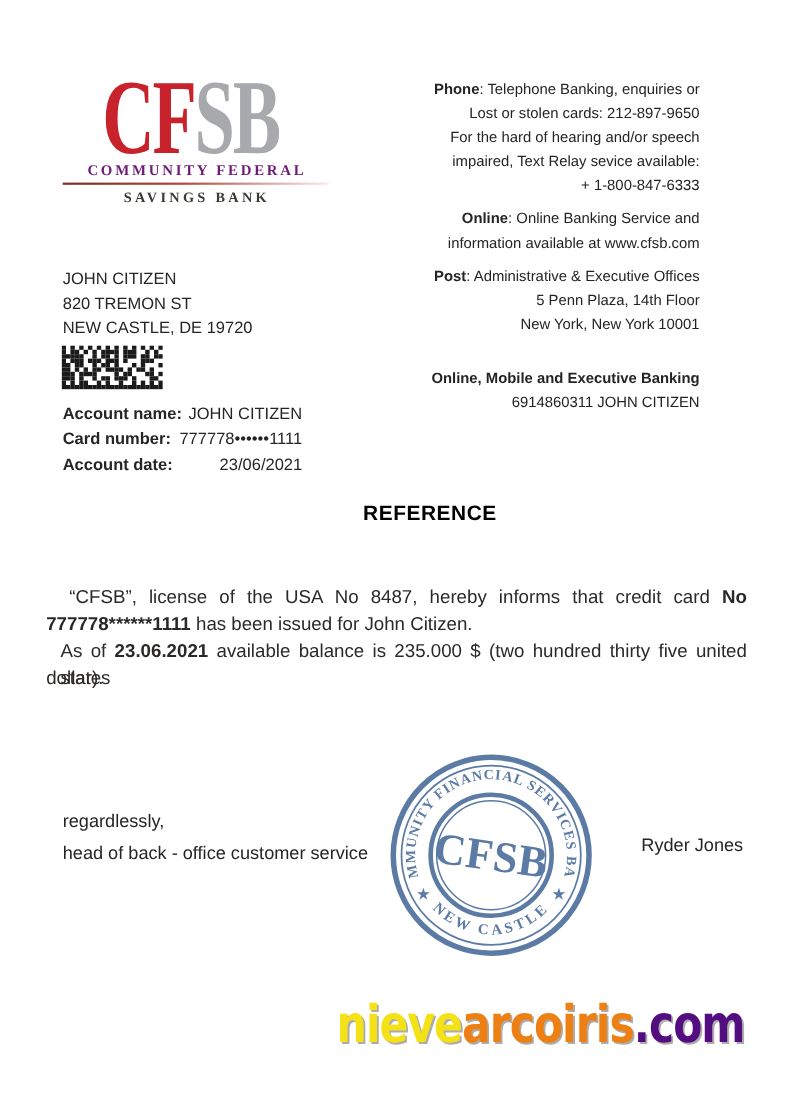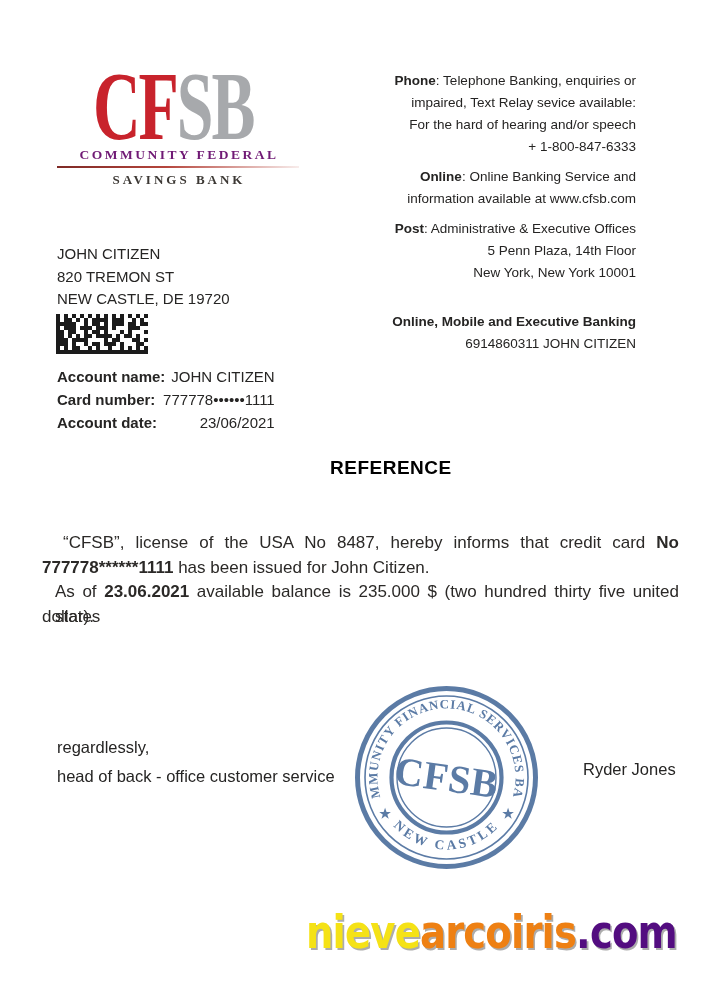--- a/index.html
+++ b/index.html
@@ -79,22 +79,23 @@
 
 <div class="page">
 
   <div class="logo-word"><span class="cf">CF</span><span class="sb">SB</span></div>
   <div class="logo-sub1">COMMUNITY FEDERAL</div>
   <div class="logo-line"></div>
   <div class="logo-sub2">SAVINGS BANK</div>
 
   <div class="contact">
     <div><b>Phone</b><span>: Telephone Banking, enquiries or</span></div>
+    <div>Lost or stolen cards: 212-897-9650</div>
+    <div>For the hard of hearing and/or speech</div>
     <div>impaired, Text Relay sevice available:</div>
-    <div>For the hard of hearing and/or speech</div>
     <div>+ 1-800-847-6333</div>
     <div class="c-gap-s"><b>Online</b><span>: Online Banking Service and</span></div>
     <div>information available at www.cfsb.com</div>
     <div class="c-gap-s"><b>Post</b><span>: Administrative &amp; Executive Offices</span></div>
     <div>5 Penn Plaza, 14th Floor</div>
     <div>New York, New York 10001</div>
     <div class="c-gap-l"><b>Online, Mobile and Executive Banking</b></div>
     <div>6914860311 JOHN CITIZEN</div>
   </div>
 

